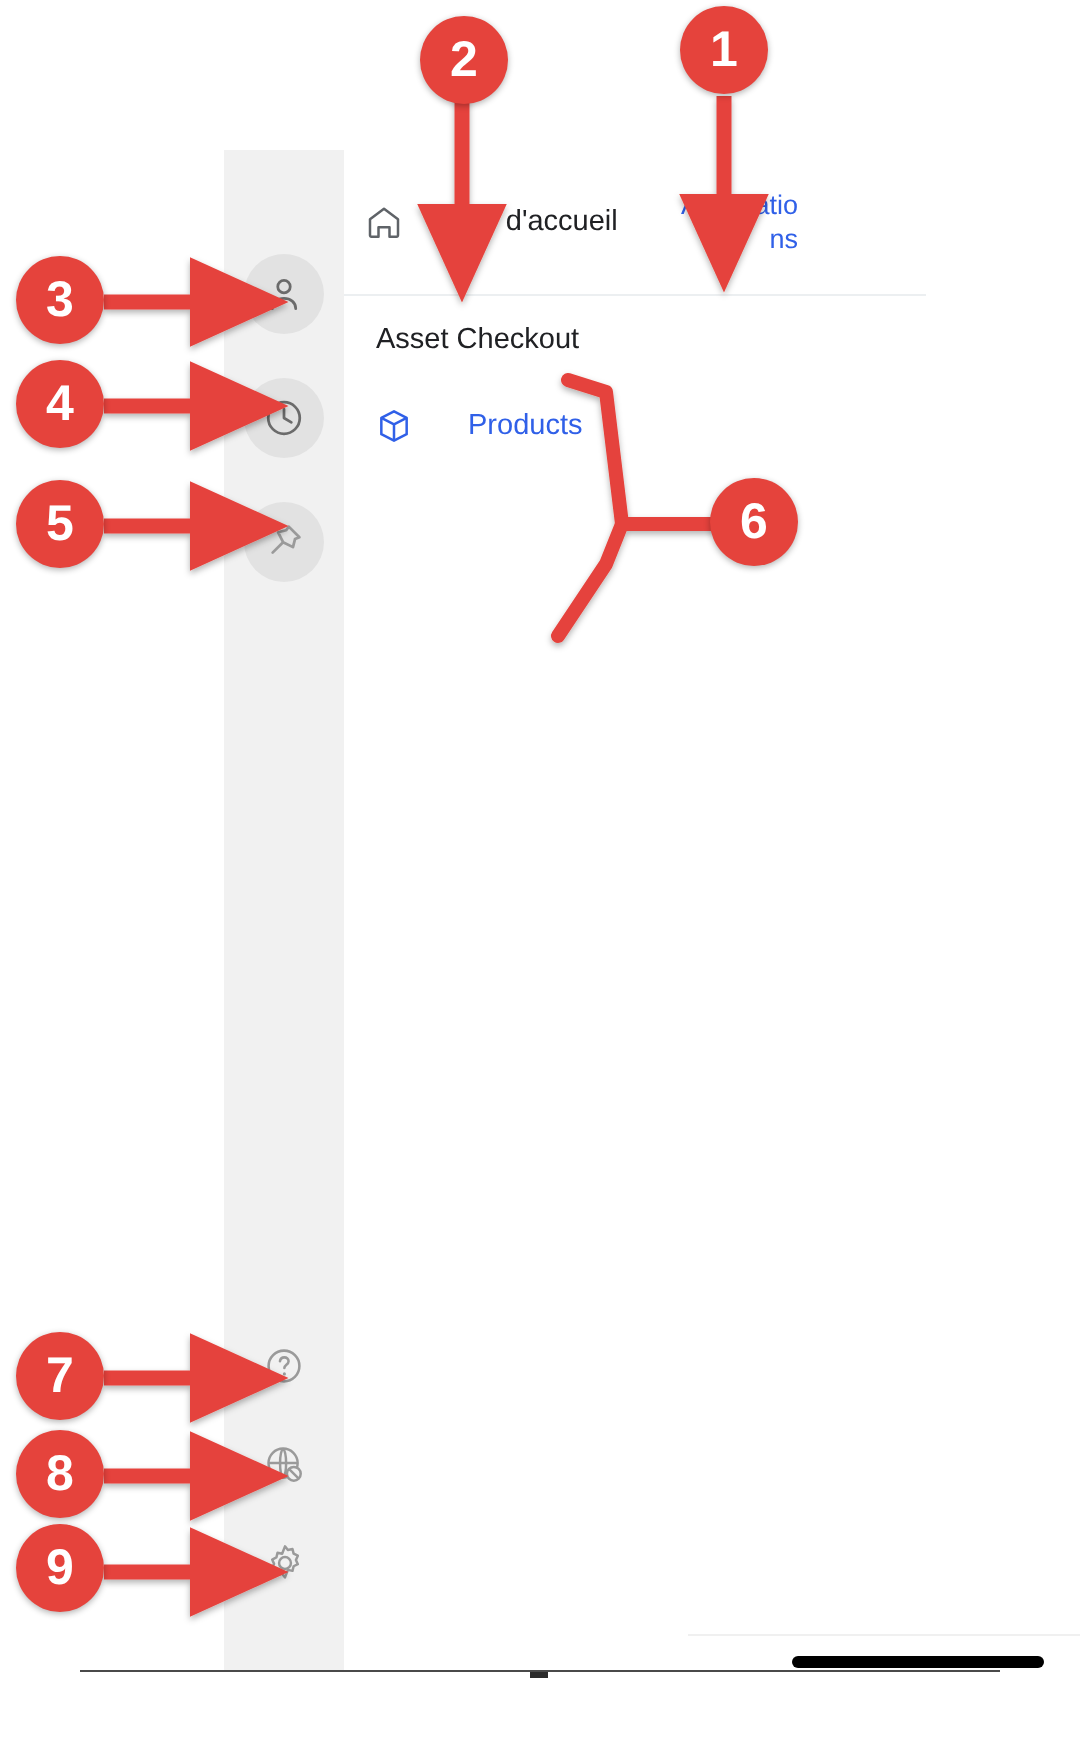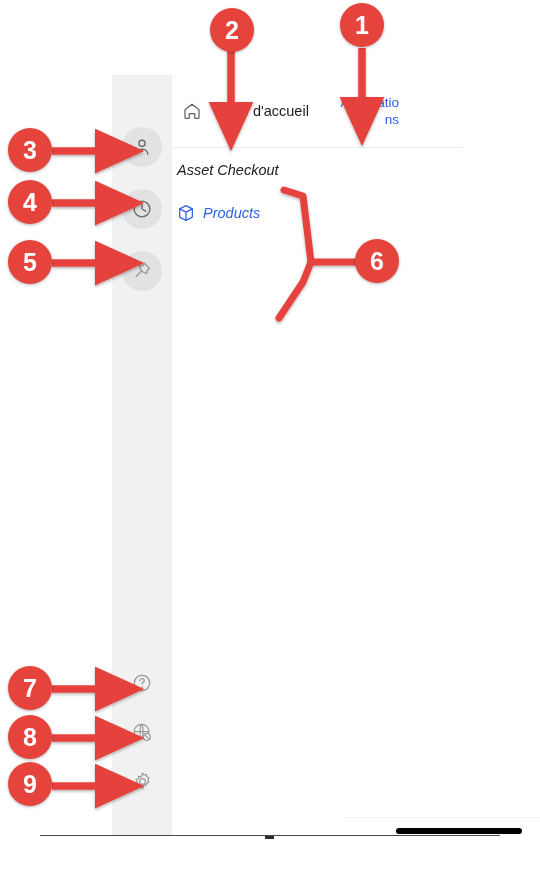--- a/index.html
+++ b/index.html
@@ -38,26 +38,26 @@
     display:flex;align-items:center;gap:13px;padding-left:10px;
     height:100%;
   }
   #home-label{font-size:14.5px;color:#202124;white-space:nowrap;}
   #apps-link{
     position:absolute;right:64px;top:50%;transform:translateY(-50%);
     width:66px;text-align:right;font-size:13.5px;line-height:17px;
     color:#3060e8;word-break:break-all;
   }
 
-  #nav-section{padding:14px 0 0 4px;font-style:italic;}
+  #nav-section{padding:14px 0 0 15px;}
   #section-title{
     font-size:14.5px;color:#202124;margin:0 0 17px 1px;
   }
   .nav-item{
-    display:flex;align-items:center;gap:7px;height:36px;margin-bottom:8px;
+    display:flex;align-items:center;gap:27px;height:36px;margin-bottom:8px;
   }
   .nav-item .nlabel{font-size:14.5px;color:#35373a;}
   .nav-item.active .nlabel{color:#3060e8;}
   .nav-ico{width:20px;height:20px;display:block;}
 
   
 
   
   #home-indicator{
     position:absolute;left:224px;top:753px;width:126px;height:6px;

